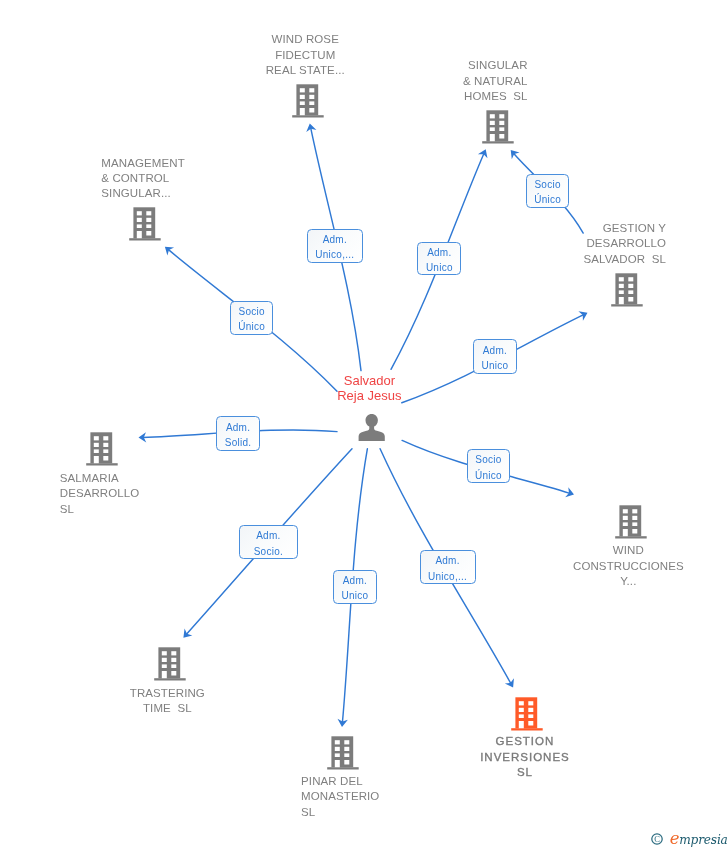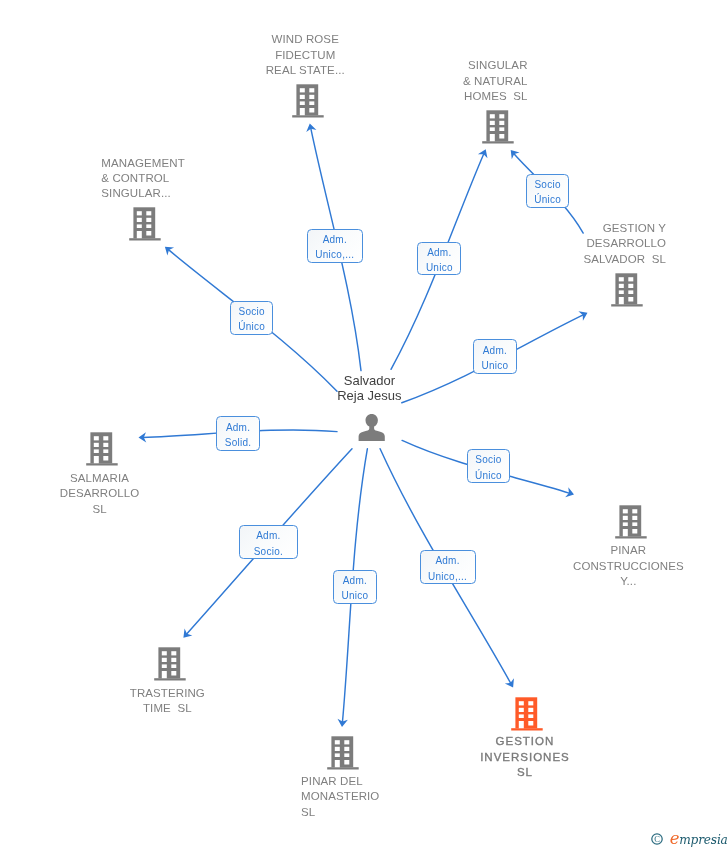--- a/index.html
+++ b/index.html
@@ -6,21 +6,21 @@
   html,body{margin:0;padding:0;}
   body{width:728px;height:850px;background:#ffffff;overflow:hidden;
        font-family:"Liberation Sans",sans-serif;}
   #stage{position:relative;width:728px;height:850px;}
   svg#net{position:absolute;left:0;top:0;width:728px;height:850px;}
   .nodetext{position:absolute;text-align:center;font-size:11.5px;line-height:15.3px;
             color:#808080;white-space:nowrap;letter-spacing:0.1px;}
   .nodetext.hl{color:#7a7a7a;font-weight:normal;letter-spacing:1.0px;
                -webkit-text-stroke:0.35px #7a7a7a;}
   .hubtext{position:absolute;text-align:center;font-size:13px;line-height:14.6px;
-           color:#404040;white-space:nowrap;}
+           color:#ef4444;white-space:nowrap;}
   .edgelabel{position:absolute;box-sizing:border-box;border:1.9px solid #4a8fdd;
              border-radius:4.5px;color:#2f7ad4;font-size:10px;
              background:linear-gradient(135deg,#f2f5f8 0%,#f9fbfc 45%,#ffffff 100%);
              display:flex;flex-direction:column;align-items:center;justify-content:center;
              line-height:15.3px;letter-spacing:0.25px;padding-top:3px;}
   .edgelabel span{display:block;}
   .wm-c{position:absolute;}
   .wm-brand{position:absolute;font-family:"DejaVu Serif",serif;font-style:italic;
             font-size:12.2px;line-height:1;letter-spacing:-0.2px;white-space:nowrap;}
   .wm-brand .e{color:#f0692a;font-size:16.5px;}
@@ -195,41 +195,41 @@
           <rect x="7.8" y="4.2" width="5" height="4.2" fill="#ffffff"></rect>
           <rect x="17.3" y="4.2" width="5" height="4.2" fill="#ffffff"></rect>
           <rect x="7.8" y="10.8" width="5" height="4.2" fill="#ffffff"></rect>
           <rect x="17.3" y="10.8" width="5" height="4.2" fill="#ffffff"></rect>
           <rect x="7.8" y="17.4" width="5" height="3.6" fill="#ffffff"></rect>
           <rect x="17.3" y="17.4" width="5" height="3.6" fill="#ffffff"></rect>
           <rect x="7.8" y="24" width="5" height="7.2" fill="#ffffff"></rect>
           <rect x="17.3" y="24" width="5" height="4.5" fill="#ffffff"></rect>
         </svg></div>
       <div class="nodetext" style="top: 471.05px; left: 0px; width: 728px; text-align: left;">
-        <div style="position: absolute; left: 99.55px; transform: translateX(-50%); text-align: center;">
+        <div style="position: absolute; left: 99.55px; transform: translateX(-50%); ">
           <div>SALMARIA</div>
           <div>DESARROLLO</div>
           <div>SL</div>
         </div>
       </div>
       <div style="position: absolute; left: 614.6px; top: 504.9px; width: 32px; height: 34.5px;"><svg width="32" height="34.5" viewBox="0 0 32 34.5">
           <rect x="4.4" y="0.3" width="21.8" height="31" fill="#7c7c7c"></rect>
           <rect x="0.2" y="31.2" width="31.5" height="2.3" fill="#7c7c7c"></rect>
           <rect x="7.8" y="4.2" width="5" height="4.2" fill="#ffffff"></rect>
           <rect x="17.3" y="4.2" width="5" height="4.2" fill="#ffffff"></rect>
           <rect x="7.8" y="10.8" width="5" height="4.2" fill="#ffffff"></rect>
           <rect x="17.3" y="10.8" width="5" height="4.2" fill="#ffffff"></rect>
           <rect x="7.8" y="17.4" width="5" height="3.6" fill="#ffffff"></rect>
           <rect x="17.3" y="17.4" width="5" height="3.6" fill="#ffffff"></rect>
           <rect x="7.8" y="24" width="5" height="7.2" fill="#ffffff"></rect>
           <rect x="17.3" y="24" width="5" height="4.5" fill="#ffffff"></rect>
         </svg></div>
       <div class="nodetext" style="top: 543.35px; left: 0px; width: 728px; text-align: left;">
         <div style="position: absolute; left: 628.35px; transform: translateX(-50%); text-align: center;">
-          <div>PINAR</div>
+          <div>WIND</div>
           <div>CONSTRUCCIONES</div>
           <div>Y...</div>
         </div>
       </div>
       <div style="position: absolute; left: 153.6px; top: 647.4px; width: 32px; height: 34.5px;"><svg width="32" height="34.5" viewBox="0 0 32 34.5">
           <rect x="4.4" y="0.3" width="21.8" height="31" fill="#7c7c7c"></rect>
           <rect x="0.2" y="31.2" width="31.5" height="2.3" fill="#7c7c7c"></rect>
           <rect x="7.8" y="4.2" width="5" height="4.2" fill="#ffffff"></rect>
           <rect x="17.3" y="4.2" width="5" height="4.2" fill="#ffffff"></rect>
           <rect x="7.8" y="10.8" width="5" height="4.2" fill="#ffffff"></rect>

